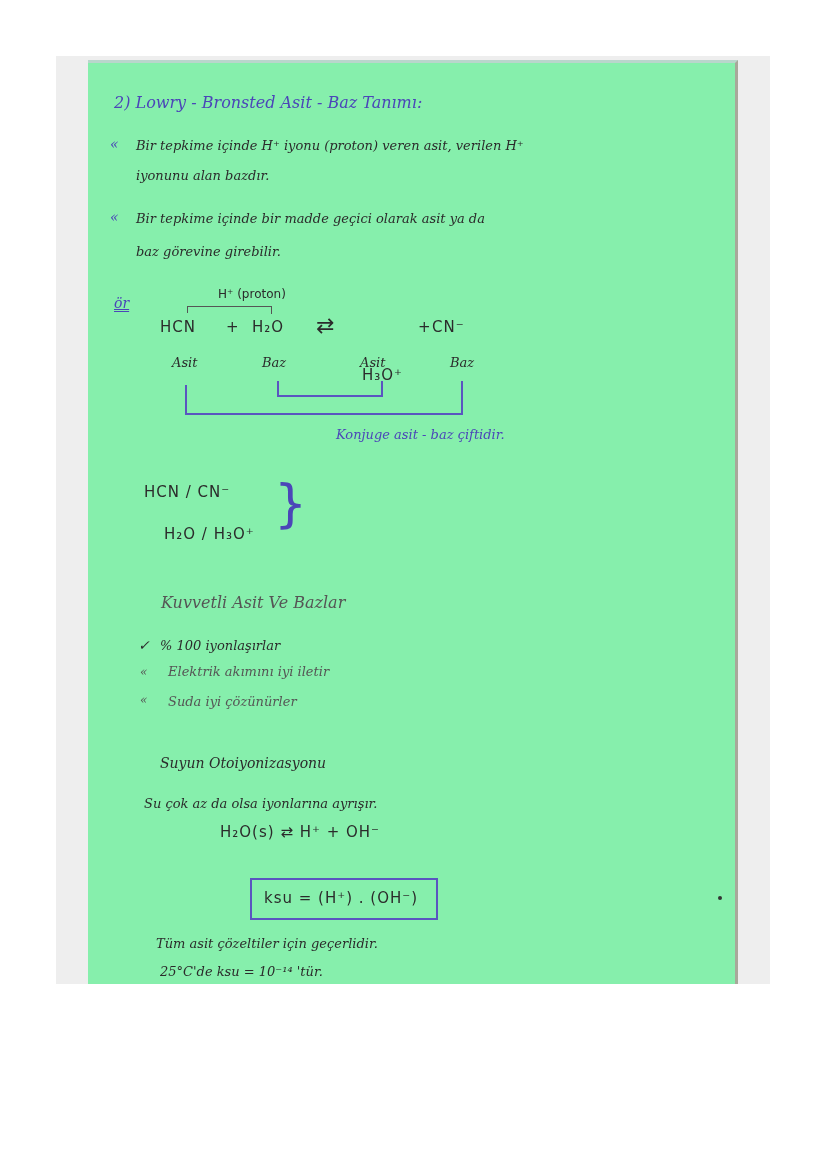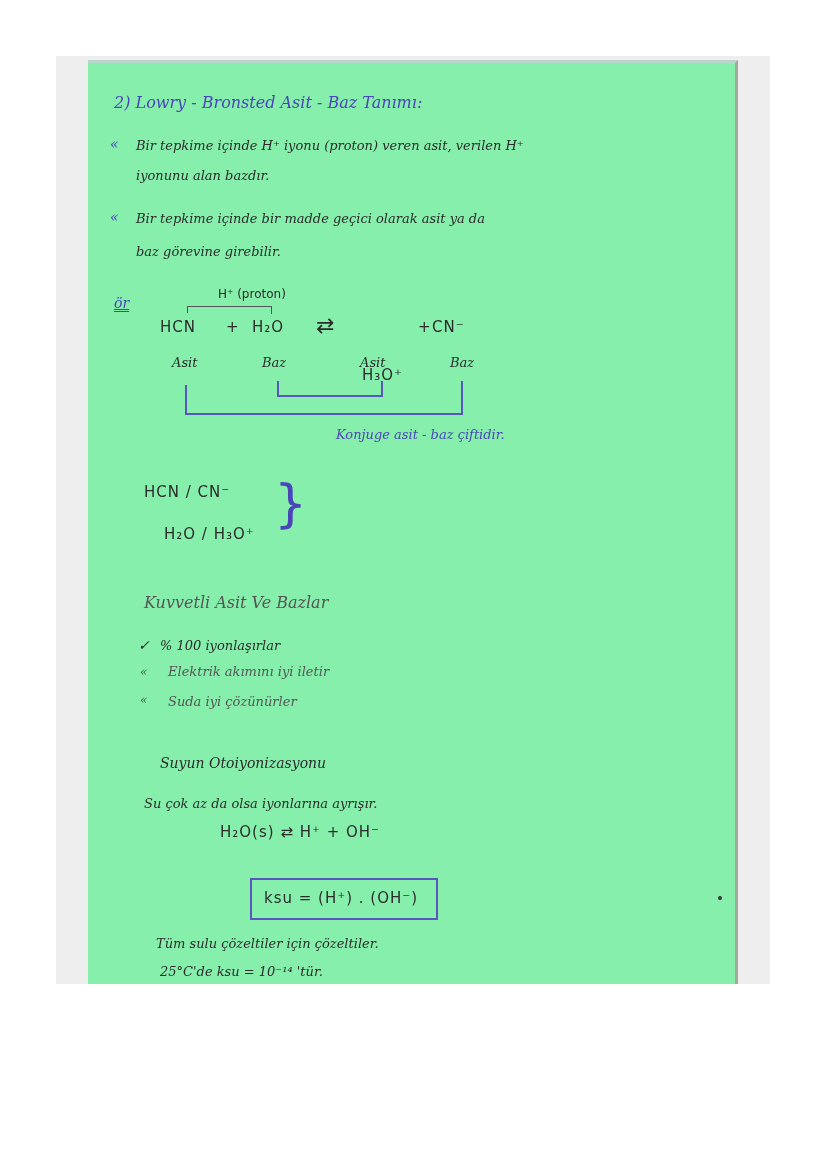--- a/index.html
+++ b/index.html
@@ -74,32 +74,32 @@
   <div class="line" style="left:293px;top:318px;width:2px;height:16px;"></div>
   <div class="line" style="left:97px;top:322px;width:2px;height:30px;"></div>
   <div class="line" style="left:97px;top:350px;width:278px;height:2px;"></div>
   <div class="line" style="left:373px;top:318px;width:2px;height:34px;"></div>
   <div class="t blue sz13" style="left:248px;top:364px;">Konjuge asit - baz çiftidir.</div>
 
   <div class="t chem" style="left:56px;top:420px;">HCN / CN⁻</div>
   <div class="t chem" style="left:56px;top:462px;margin-left:20px;">H₂O / H₃O⁺</div>
   <div class="t blue" style="left:186px;top:410px;font-size:52px;font-style:normal;font-family:'DejaVu Sans',sans-serif;line-height:60px;">}</div>
 
-  <div class="t grey sz16" style="left:56px;top:530px;">Kuvvetli Asit Ve Bazlar</div>
+  <div class="t grey sz16" style="left:73px;top:530px;">Kuvvetli Asit Ve Bazlar</div>
   <div class="t ink sz14" style="left:50px;top:574px;">✓</div>
   <div class="t ink sz13" style="left:72px;top:575px;">% 100 iyonlaşırlar</div>
   <div class="t grey sz12" style="left:52px;top:602px;">«</div>
   <div class="t grey sz13" style="left:80px;top:601px;">Elektrik akımını iyi iletir</div>
   <div class="t grey sz12" style="left:52px;top:630px;">«</div>
   <div class="t grey sz13" style="left:80px;top:631px;">Suda iyi çözünürler</div>
 
   <div class="t ink sz14" style="left:72px;top:692px;">Suyun Otoiyonizasyonu</div>
   <div class="t ink sz13" style="left:56px;top:733px;">Su çok az da olsa iyonlarına ayrışır.</div>
   <div class="t chem" style="left:132px;top:760px;">H₂O(s) ⇄ H⁺ + OH⁻</div>
 
   <div class="box" style="left:162px;top:815px;width:184px;height:38px;"></div>
   <div class="t chem" style="left:176px;top:826px;">ksu = (H⁺) . (OH⁻)</div>
 
-  <div class="t ink sz13" style="left:68px;top:873px;">Tüm sulu çözeltiler için çözeltiler.</div>
+  <div class="t ink sz13" style="left:68px;top:873px;">Tüm asit çözeltiler için geçerlidir.</div>
   <div class="t ink sz13" style="left:72px;top:901px;">25°C'de     ksu = 10⁻¹⁴ 'tür.</div>
 </div>
 
 <div class="dot" style="left:718px;top:896px;"></div>
 
 </body></html>

